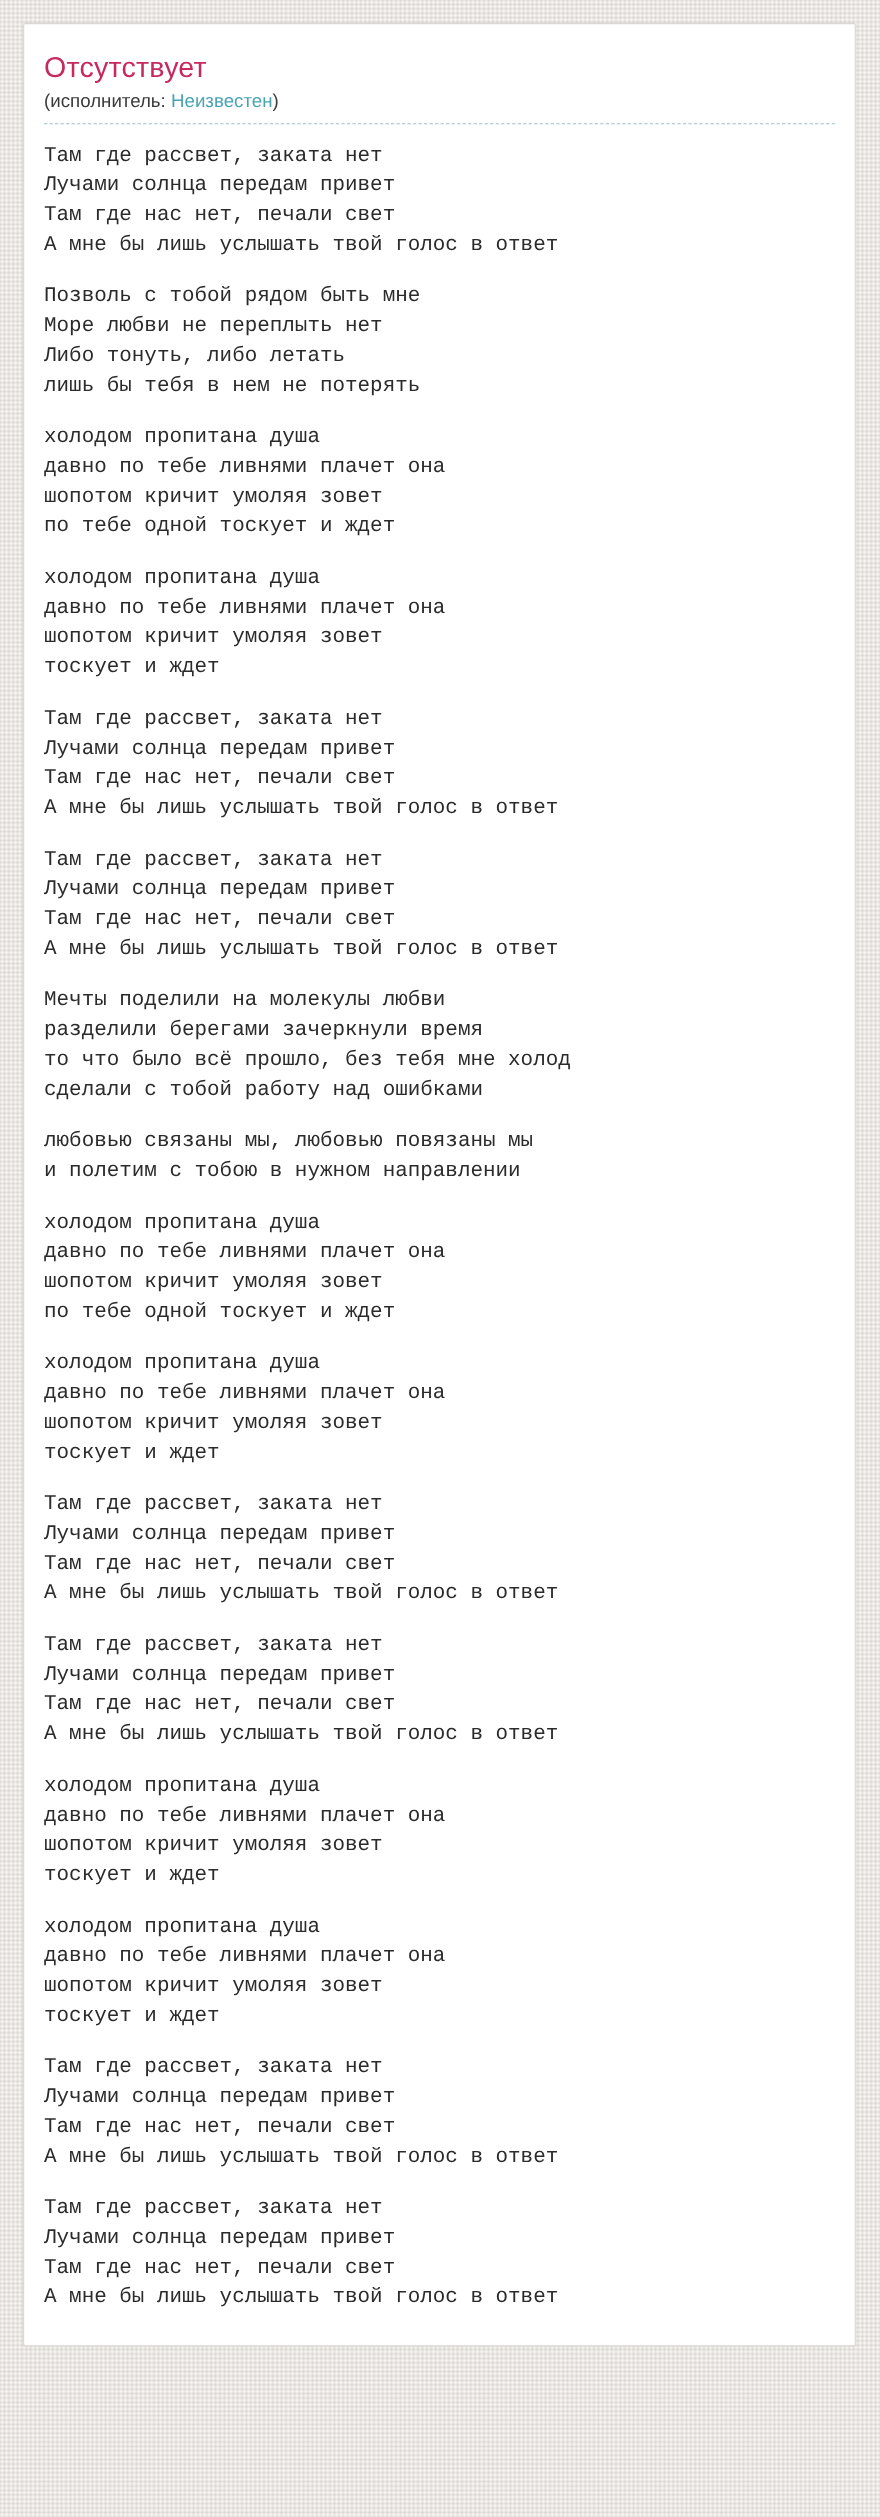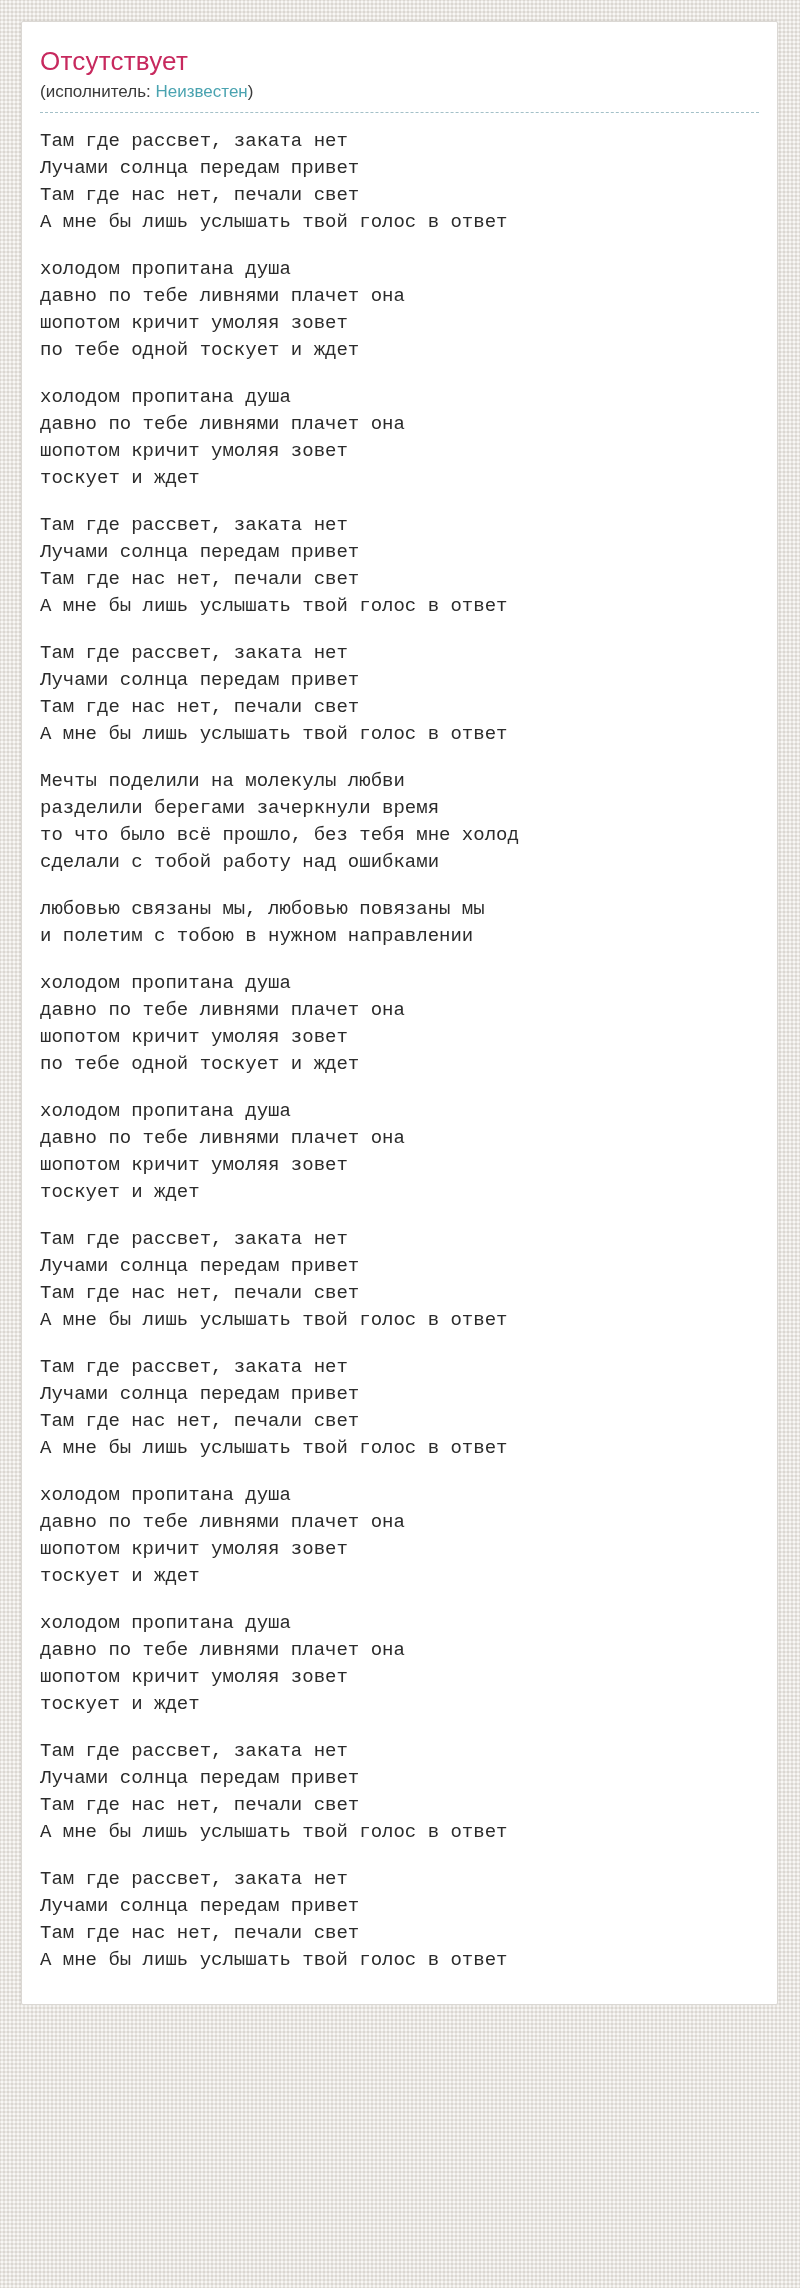--- a/index.html
+++ b/index.html
@@ -69,20 +69,21 @@
 
 <div class="card">
   <header>
     <h1 class="song-title">Отсутствует</h1>
     <div class="artist-line">
       <span>(исполнитель: </span><a>Неизвестен</a><span>)</span>
     </div>
   </header>
   <div class="lyrics">
       <p>Там где рассвет, заката нет<br>Лучами солнца передам привет<br>Там где нас нет, печали свет<br>А мне бы лишь услышать твой голос в ответ</p>
+      <p>Позволь с тобой рядом быть мне<br>Море любви не переплыть нет<br>Либо тонуть, либо летать<br>лишь бы тебя в нем не потерять</p>
       <p>холодом пропитана душа<br>давно по тебе ливнями плачет она<br>шопотом кричит умоляя зовет<br>по тебе одной тоскует и ждет</p>
       <p>холодом пропитана душа<br>давно по тебе ливнями плачет она<br>шопотом кричит умоляя зовет<br>тоскует и ждет</p>
       <p>Там где рассвет, заката нет<br>Лучами солнца передам привет<br>Там где нас нет, печали свет<br>А мне бы лишь услышать твой голос в ответ</p>
       <p>Там где рассвет, заката нет<br>Лучами солнца передам привет<br>Там где нас нет, печали свет<br>А мне бы лишь услышать твой голос в ответ</p>
       <p>Мечты поделили на молекулы любви<br>разделили берегами зачеркнули время<br>то что было всё прошло, без тебя мне холод<br>сделали с тобой работу над ошибками</p>
       <p>любовью связаны мы, любовью повязаны мы<br>и полетим с тобою в нужном направлении</p>
       <p>холодом пропитана душа<br>давно по тебе ливнями плачет она<br>шопотом кричит умоляя зовет<br>по тебе одной тоскует и ждет</p>
       <p>холодом пропитана душа<br>давно по тебе ливнями плачет она<br>шопотом кричит умоляя зовет<br>тоскует и ждет</p>
       <p>Там где рассвет, заката нет<br>Лучами солнца передам привет<br>Там где нас нет, печали свет<br>А мне бы лишь услышать твой голос в ответ</p>
       <p>Там где рассвет, заката нет<br>Лучами солнца передам привет<br>Там где нас нет, печали свет<br>А мне бы лишь услышать твой голос в ответ</p>

